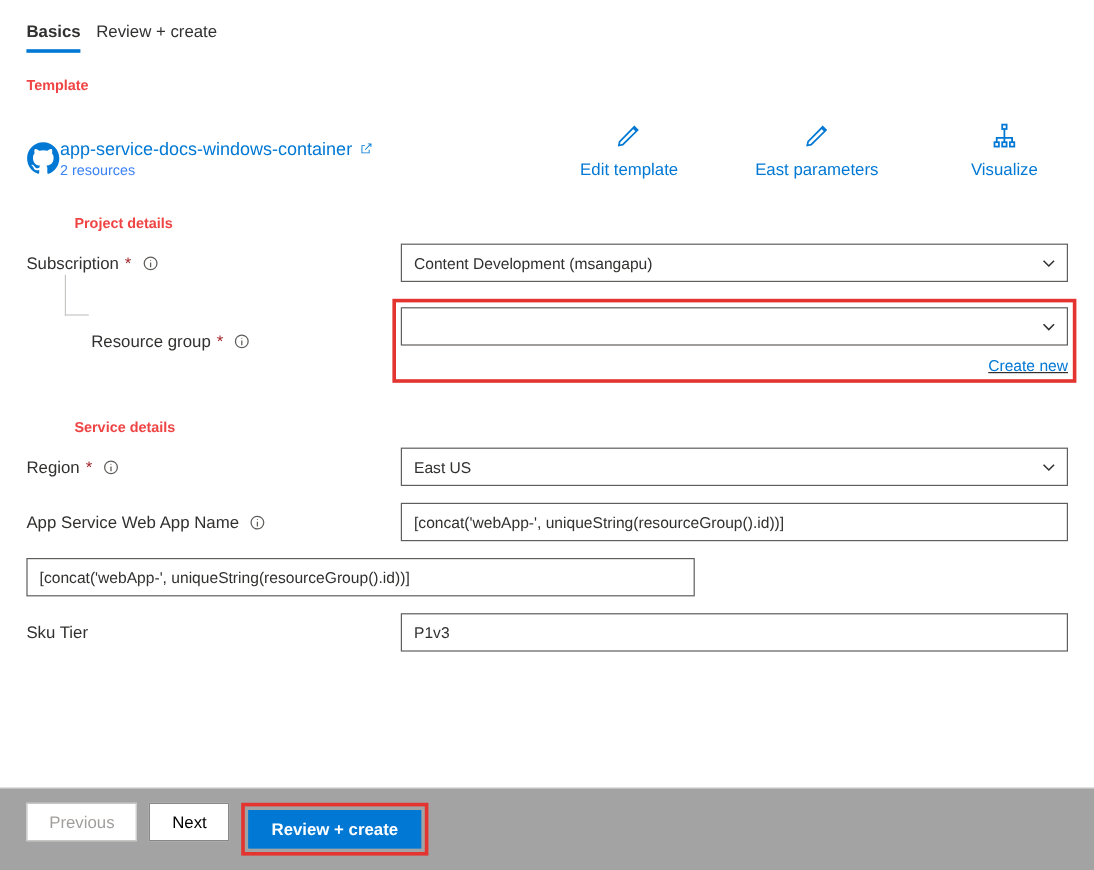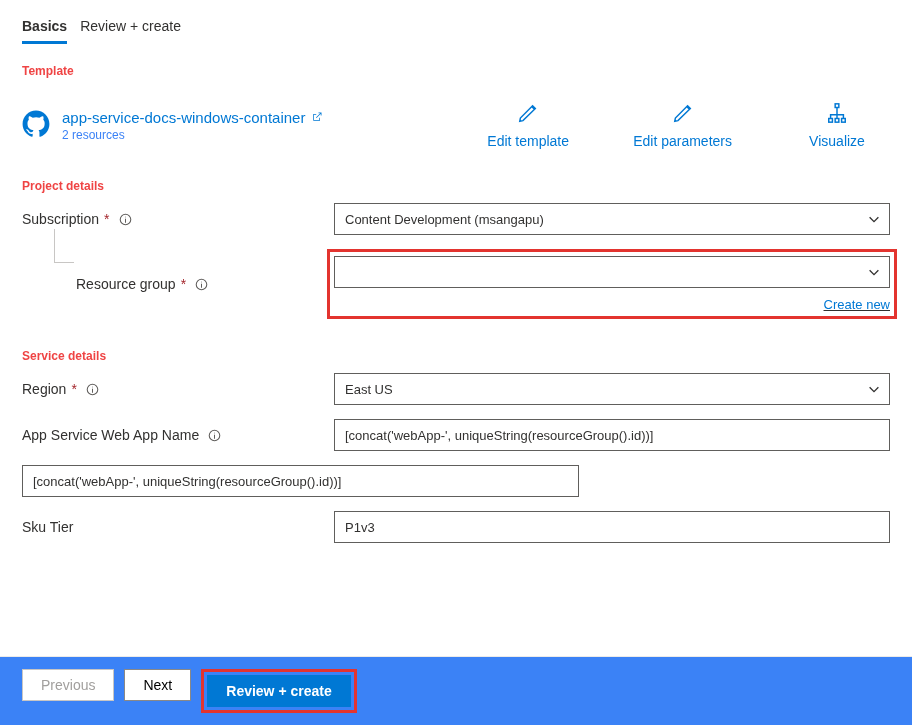--- a/index.html
+++ b/index.html
@@ -47,32 +47,32 @@
     }
     
     h2.section-title {
       font-size: 12px;
       font-weight: 700;
       color: #ef4444;
       margin-bottom: 10px;
     }
     h2.section-title.tight {
       margin-top: 30px;
+      margin-left: 40px;
     }
     p.section-desc {
       font-size: 14px;
       color: #323130;
       line-height: 1.45;
       margin-bottom: 18px;
     }
     
     .template-row {
       display: flex;
-      align-items: center;
-      gap: 12px;
+      align-items: flex-end;
       margin-top: 24px;
       margin-bottom: 10px;
     }
     .github-icon svg {
       width: 28px;
       height: 28px;
     }
     .template-link {
       display: flex;
       align-items: center;
@@ -218,21 +218,21 @@
     
     .footer {
       position: absolute;
       bottom: 0;
       left: 0;
       right: 0;
       border-top: 1px solid #edebe9;
       padding: 12px 22px;
       display: flex;
       gap: 10px;
-      background: #3b82f6;
+      background: #a3a3a3;
     }
     .btn {
       height: 32px;
       padding: 0 18px;
       font-size: 14px;
       border: 1px solid #8a8886;
       background: #fff;
       cursor: pointer;
       font-family: inherit;
     }
@@ -292,21 +292,21 @@
             </svg>
         </span>
         <span class="action-label">Edit template</span>
       </div>
       <div class="template-action">
         <span>
           <svg viewBox="0 0 24 24">
               <path d="M3 21l3.5-.7L20 7l-3-3L3.7 17.5 3 21zM16 5l3 3"></path>
             </svg>
         </span>
-        <span class="action-label">Edit parameters</span>
+        <span class="action-label">East parameters</span>
       </div>
       <div class="template-action">
         <span>
           <svg viewBox="0 0 24 24">
               <rect x="10" y="2" width="4" height="4"></rect>
               <rect x="3" y="18" width="4" height="4"></rect>
               <rect x="10" y="18" width="4" height="4"></rect>
               <rect x="17" y="18" width="4" height="4"></rect>
               <path d="M12 6v6M5 18v-4h14v4M12 12v6"></path>
             </svg>

